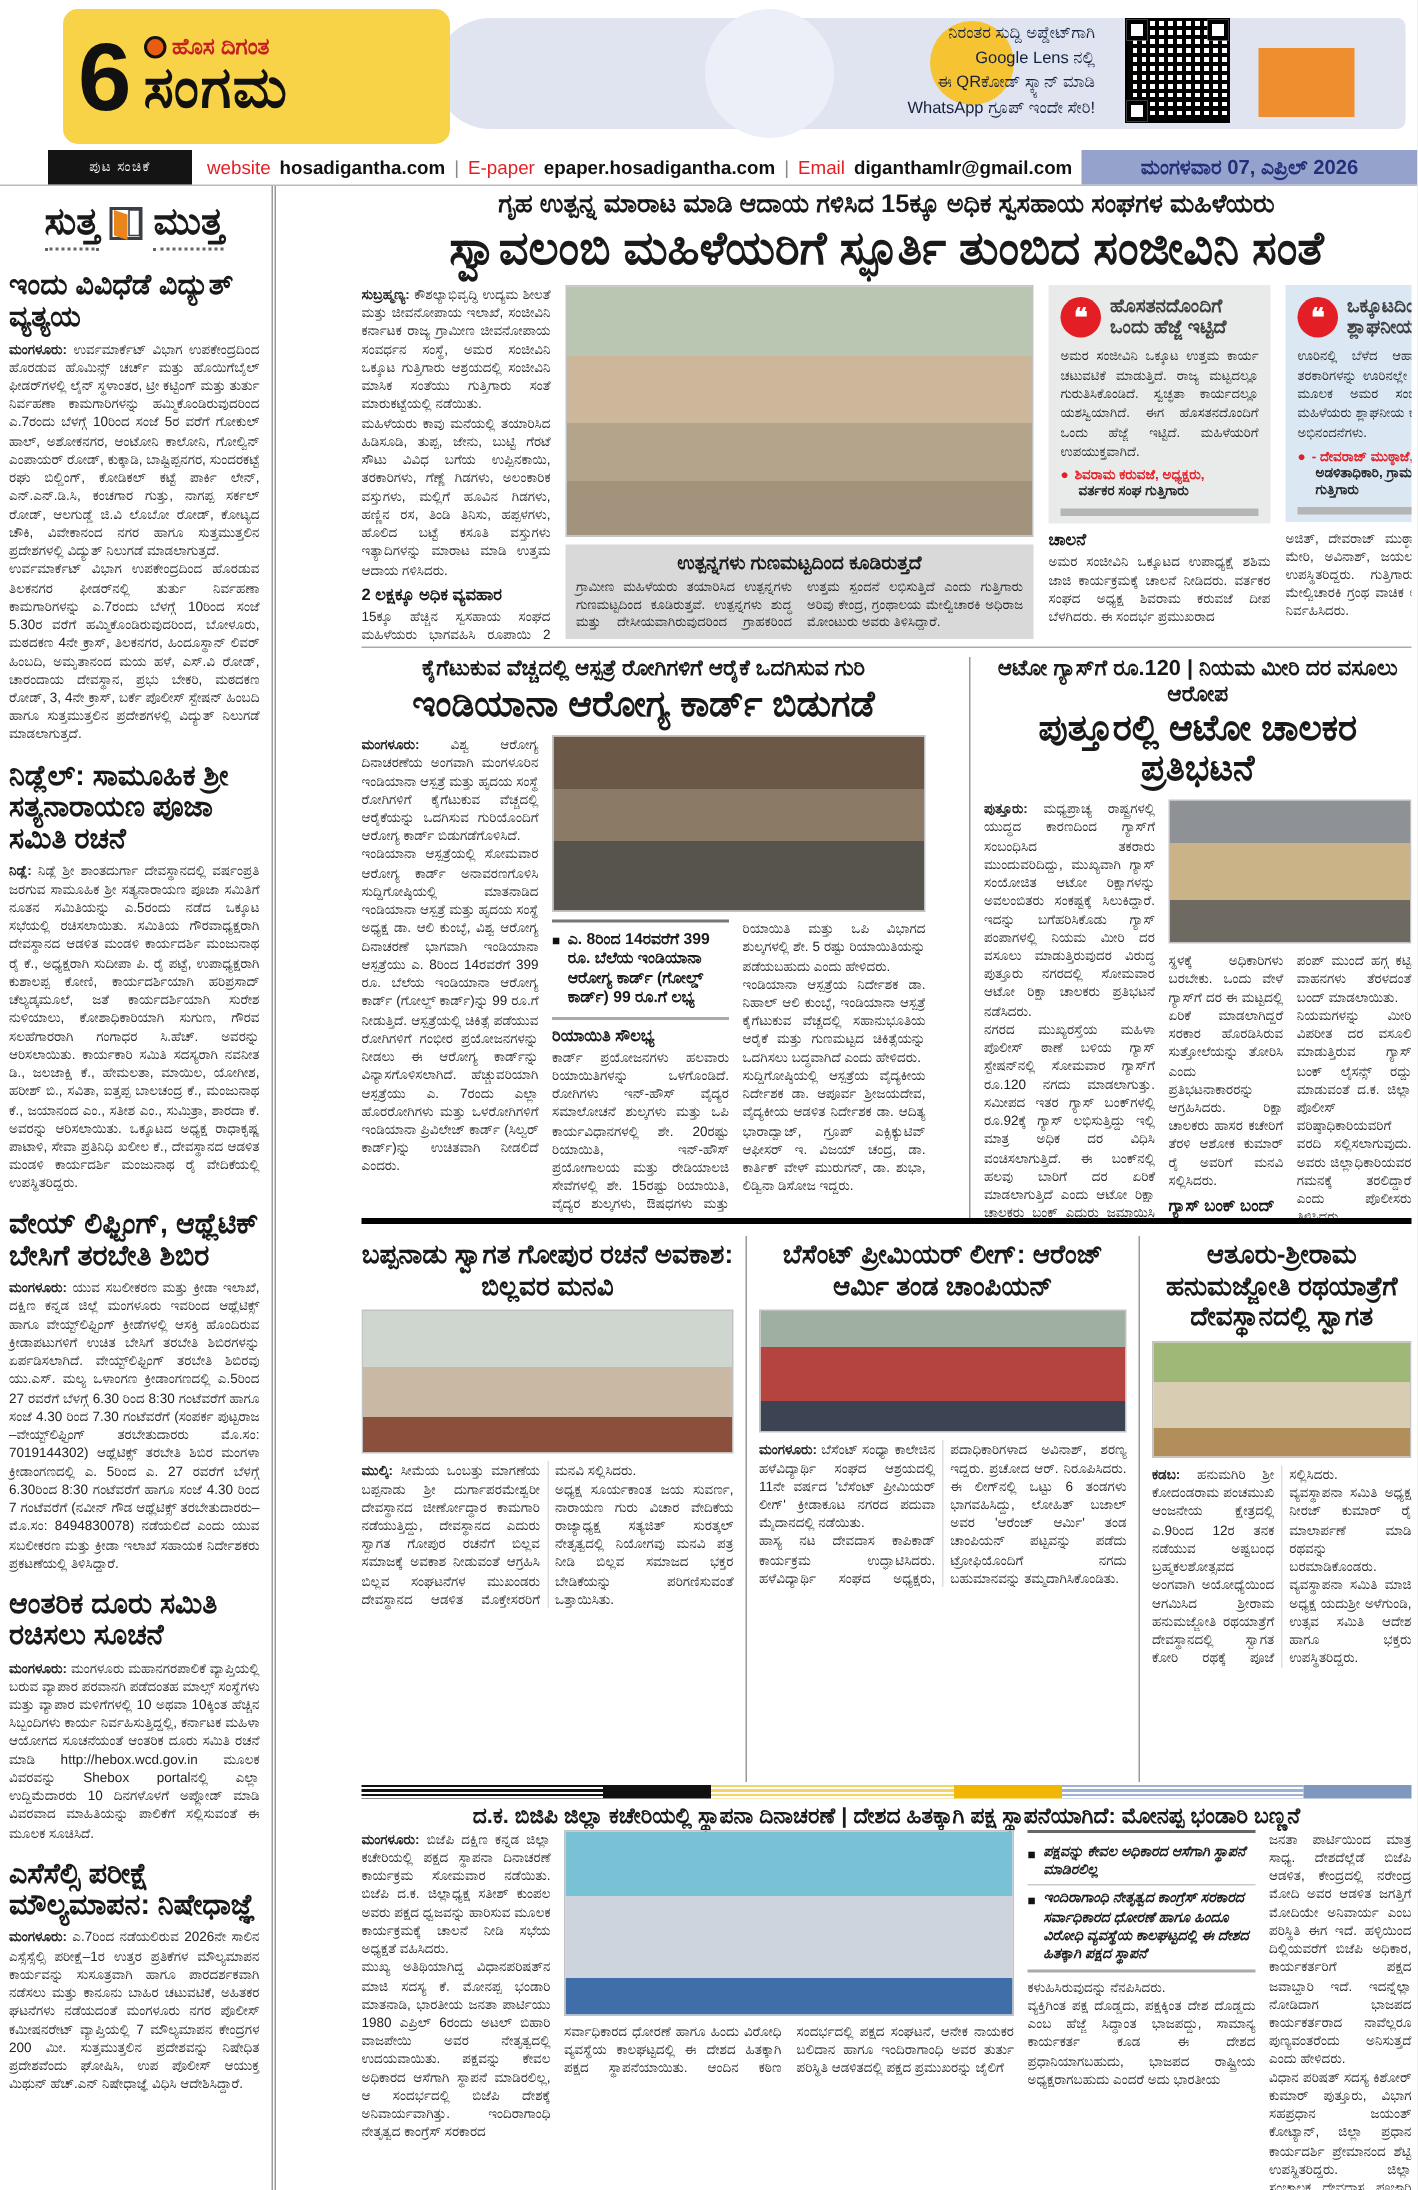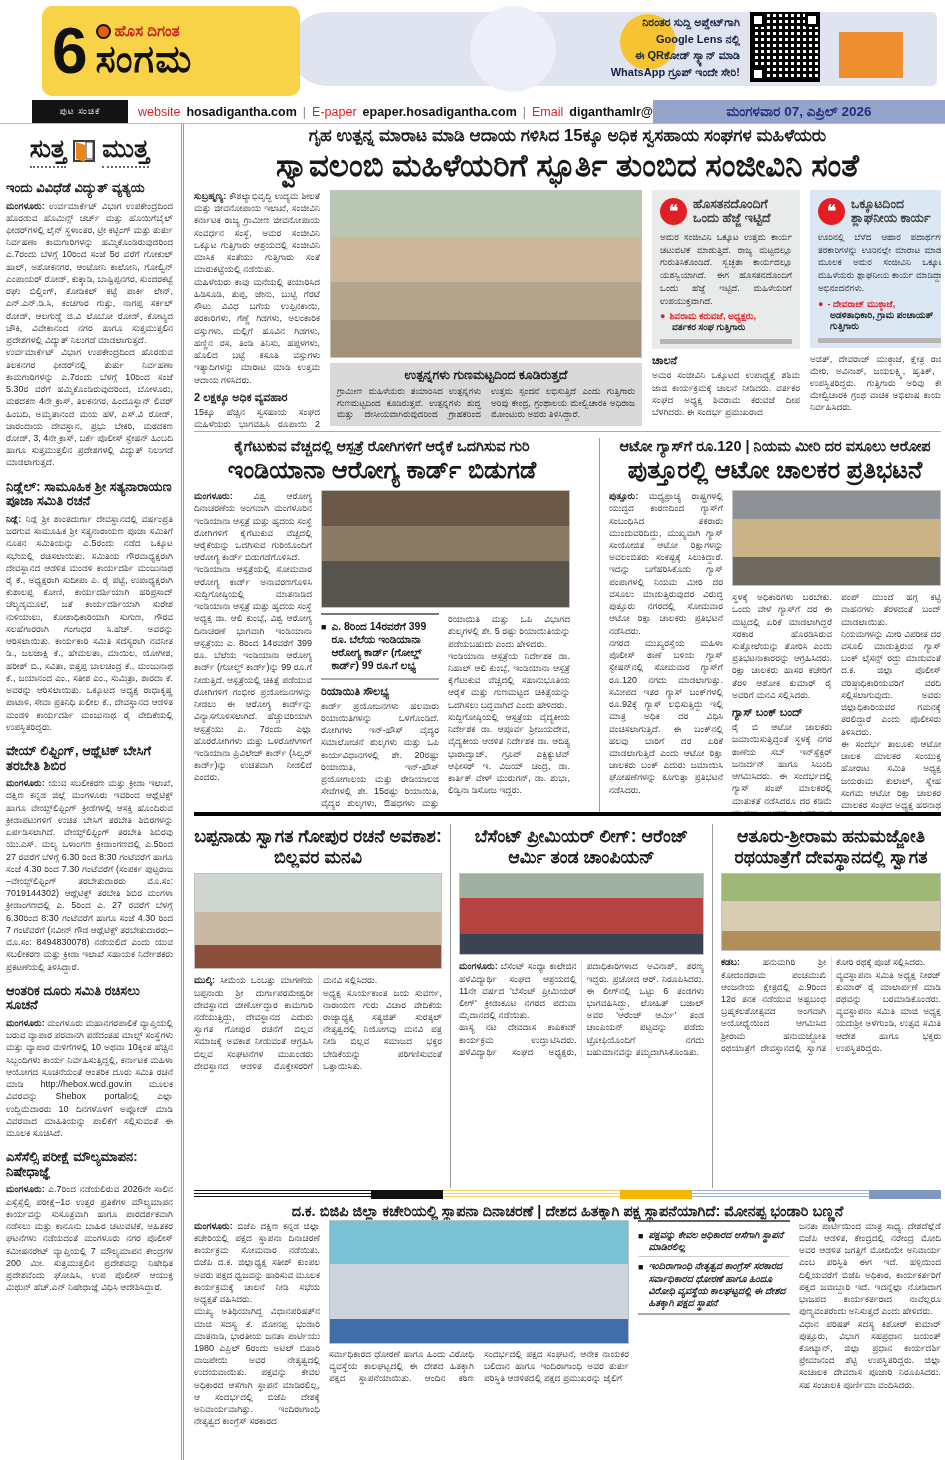--- a/index.html
+++ b/index.html
@@ -10,43 +10,43 @@
   .hdr-circle-lite{position:absolute;left:470px;top:6px;width:86px;height:86px;border-radius:50%;background:#eceff7;}
   .pagenum-box{position:absolute;left:42px;top:6px;width:258px;height:90px;background:#f8d348;border-radius:10px;display:flex;align-items:center;padding:0 10px;box-sizing:border-box;gap:8px;}
   .pagenum{font-size:64px;font-weight:bold;color:#111;line-height:1;}
   .brand-col{display:flex;flex-direction:column;justify-content:center;}
   .brand-row{display:flex;align-items:center;gap:4px;}
   .brand-dot{width:11px;height:11px;border-radius:50%;background:#e85d10;border:2px solid #111;}
   .brand-name{color:#c62121;font-weight:bold;font-size:15px;}
   .edition{font-size:38px;font-weight:bold;color:#111;line-height:1.05;letter-spacing:1px;}
   .masthead{position:absolute;left:330px;top:20px;font-size:47px;font-weight:bold;color:#0d0d0d;z-index:2;}
   .m-circle{position:absolute;left:620px;top:14px;width:56px;height:56px;border-radius:50%;background:#f6c433;z-index:1;}
-  .qr-note{position:absolute;right:205px;top:14px;width:190px;text-align:right;font-size:11px;font-weight:bold;color:#14213d;line-height:1.5;z-index:3;}
+  .qr-note{position:absolute;right:215px;top:14px;width:190px;text-align:right;font-size:11px;font-weight:normal;color:#14213d;line-height:1.5;z-index:3;}
   .qr{position:absolute;right:125px;top:12px;width:66px;height:66px;border:2px solid #000;background:
       repeating-linear-gradient(0deg,#000 0 3px,transparent 3px 6px),
       repeating-linear-gradient(90deg,#000 0 3px,#fff 3px 6px);z-index:3;}
   .qr .eye{position:absolute;width:14px;height:14px;background:#fff;border:3px solid #000;box-sizing:border-box;}
   .qr .tl{left:-1px;top:-1px}.qr .tr{right:-1px;top:-1px}.qr .bl{left:-1px;bottom:-1px}
   .orange-box{position:absolute;right:42px;top:32px;width:64px;height:46px;background:#ef8e2e;z-index:2;}
   
   .strip{display:flex;align-items:stretch;height:23px;border-bottom:1px solid #bbb;padding-left:32px;}
   .page-label{background:#141414;color:#fff;font-size:9px;display:flex;align-items:center;justify-content:center;width:96px;letter-spacing:1px;}
   .links{flex:1;display:flex;align-items:center;gap:6px;padding:0 10px;font-size:12.5px;white-space:nowrap;overflow:hidden;}
   .lk-label{color:#e31e24;}
   .lk-value{color:#111;font-weight:bold;}
   .lk-sep{color:#888;}
-  .date-box{width:292px;background:#94a2cc;color:#22307c;font-weight:bold;font-size:13.5px;display:flex;align-items:center;justify-content:center;}
-  
-  .content{display:flex;height:1336px;}
+  .date-box{width:224px;background:#94a2cc;color:#22307c;font-weight:bold;font-size:13.5px;display:flex;align-items:center;justify-content:center;}
+  
+  .content{display:flex;height:1336px;gap:47px;}
   .sidebar{width:184px;box-sizing:border-box;border-right:3px double #999;padding:4px 8px 0 6px;overflow:hidden;}
   .main{flex:1;box-sizing:border-box;padding:2px 4px 0 10px;overflow:hidden;}
   
   .sb-head{display:flex;align-items:flex-end;justify-content:center;gap:5px;padding:6px 0 2px;}
   .sb-head .w{font-size:25px;font-weight:bold;border-bottom:2px dotted #666;padding-bottom:2px;}
-  .sb-art h3{font-size:13px;font-weight:bold;line-height:1.12;margin:11px 0 4px;}
+  .sb-art h3{font-size:19px;font-weight:bold;line-height:1.12;margin:11px 0 4px;}
   .body-text{font-size:9px;line-height:1.36;text-align:justify;color:#222;white-space:pre-line;}
   .dl{font-weight:bold;}
   
   .kicker-xl{font-size:17px;font-weight:bold;text-align:center;line-height:1.15;}
   .headline-xl{font-size:31px;font-weight:bold;text-align:center;line-height:1.08;margin:3px 0 8px;}
   .kicker-md{font-size:14.5px;font-weight:bold;text-align:center;line-height:1.15;}
   .headline-lg{font-size:24px;font-weight:bold;text-align:center;line-height:1.1;margin:2px 0 7px;}
   .headline-md{font-size:17.5px;font-weight:bold;text-align:center;line-height:1.18;margin:2px 0 6px;}
   .subhead{font-size:11px;font-weight:bold;margin:5px 0 2px;}
   
@@ -376,20 +376,22 @@
             <div class="blist">
               <div class="bitem">
                   <span class="sq">■</span>
                   <span>ಪಕ್ಷವನ್ನು ಕೇವಲ ಅಧಿಕಾರದ ಆಸೆಗಾಗಿ ಸ್ಥಾಪನೆ ಮಾಡಿರಲಿಲ್ಲ</span>
                 </div>
               <div class="bitem">
                   <span class="sq">■</span>
                   <span>ಇಂದಿರಾಗಾಂಧಿ ನೇತೃತ್ವದ ಕಾಂಗ್ರೆಸ್ ಸರಕಾರದ ಸರ್ವಾಧಿಕಾರದ ಧೋರಣೆ ಹಾಗೂ ಹಿಂದೂ ವಿರೋಧಿ ವ್ಯವಸ್ಥೆಯ ಕಾಲಘಟ್ಟದಲ್ಲಿ ಈ ದೇಶದ ಹಿತಕ್ಕಾಗಿ ಪಕ್ಷದ ಸ್ಥಾಪನೆ</span>
                 </div>
             </div>
+            <div class="body-text" style="margin-top:4px;">ಕಳುಹಿಸಿರುವುದನ್ನು ನೆನಪಿಸಿದರು.
+ವ್ಯಕ್ತಿಗಿಂತ ಪಕ್ಷ ದೊಡ್ಡದು, ಪಕ್ಷಕ್ಕಿಂತ ದೇಶ ದೊಡ್ಡದು ಎಂಬ ಹೆಜ್ಜೆ ಸಿದ್ಧಾಂತ ಭಾಜಪದ್ದು, ಸಾಮಾನ್ಯ ಕಾರ್ಯಕರ್ತ ಕೂಡ ಈ ದೇಶದ ಪ್ರಧಾನಿಯಾಗಬಹುದು, ಭಾಜಪದ ರಾಷ್ಟ್ರೀಯ ಅಧ್ಯಕ್ಷರಾಗಬಹುದು ಎಂದರೆ ಅದು ಭಾರತೀಯ</div>
           </div>
           <div class="bjp-c4 body-text">ಜನತಾ ಪಾರ್ಟಿಯಿಂದ ಮಾತ್ರ ಸಾಧ್ಯ. ದೇಶದೆಲ್ಲೆಡೆ ಬಿಜೆಪಿ ಆಡಳಿತ, ಕೇಂದ್ರದಲ್ಲಿ ನರೇಂದ್ರ ಮೋದಿ ಅವರ ಆಡಳಿತ ಜಗತ್ತಿಗೆ ಮೋದಿಯೇ ಅನಿವಾರ್ಯ ಎಂಬ ಪರಿಸ್ಥಿತಿ ಈಗ ಇದೆ. ಹಳ್ಳಿಯಿಂದ ದಿಲ್ಲಿಯವರೆಗೆ ಬಿಜೆಪಿ ಅಧಿಕಾರ, ಕಾರ್ಯಕರ್ತರಿಗೆ ಪಕ್ಷದ ಜವಾಬ್ದಾರಿ ಇದೆ. ಇದನ್ನೆಲ್ಲಾ ನೋಡಿದಾಗ ಭಾಜಪದ ಕಾರ್ಯಕರ್ತರಾದ ನಾವೆಲ್ಲರೂ ಪುಣ್ಯವಂತರೆಂದು ಅನಿಸುತ್ತದೆ ಎಂದು ಹೇಳಿದರು.
 ವಿಧಾನ ಪರಿಷತ್ ಸದಸ್ಯ ಕಿಶೋರ್ ಕುಮಾರ್ ಪುತ್ತೂರು, ವಿಭಾಗ ಸಹಪ್ರಧಾನ ಜಯಂತ್ ಕೋಟ್ಯಾನ್, ಜಿಲ್ಲಾ ಪ್ರಧಾನ ಕಾರ್ಯದರ್ಶಿ ಪ್ರೇಮಾನಂದ ಶೆಟ್ಟಿ ಉಪಸ್ಥಿತರಿದ್ದರು. ಜಿಲ್ಲಾ ಸಂಚಾಲಕ ದೇವದಾಸ ಪೂಜಾರಿ ನಿರೂಪಿಸಿದರು. ಸಹ ಸಂಚಾಲಕಿ ಪೂರ್ಣಿಮಾ ವಂದಿಸಿದರು.</div>
         </div>
       </div>
 
     </div>
   </div>
 </div>
 

